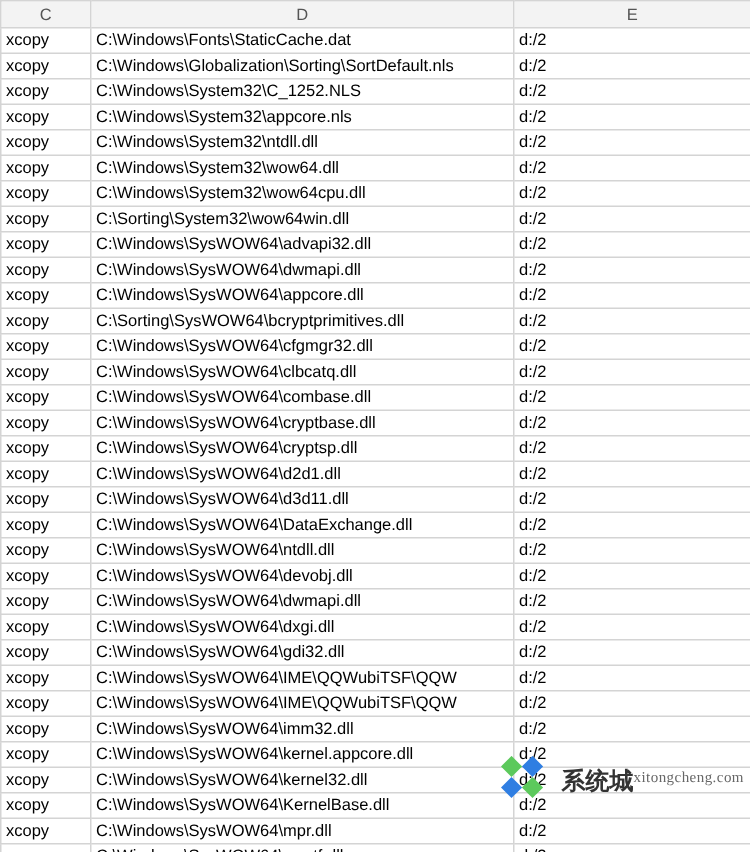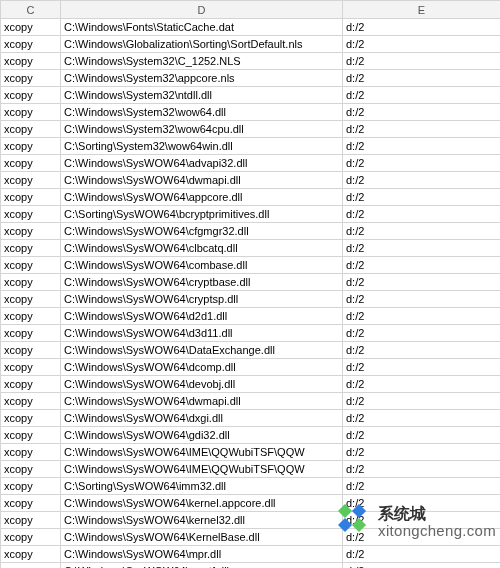--- a/index.html
+++ b/index.html
@@ -47,23 +47,23 @@
     display: flex;
     align-items: center;
     gap: 4px;
     z-index: 20;
   }
   .wm-logo {
     width: 36px; height: 36px;
     position: relative;
   }
   .wm-logo svg { width: 100%; height: 100%; }
-  .wm-txt { display: flex; flex-direction: column; line-height: 1.1; }
+  .wm-txt { display: flex; line-height: 1.1; }
   .wm-top { font-size: 16px; color: #333; font-weight: 600; }
-  .wm-sub { font-size: 15px; color: #666; letter-spacing: 0.3px; }
+  .wm-sub { font-size: 10px; color: #666; letter-spacing: 0.3px; font-family: Liberation Serif, serif; }
 </style>
 </head>
 <body>
 
 <table>
   <colgroup>
     <col class="c-col">
       <col class="d-col">
       <col class="e-col">
   </colgroup>
@@ -170,21 +170,21 @@
         <td>C:\Windows\SysWOW64\d3d11.dll</td>
         <td>d:/2</td>
       </tr>
       <tr>
         <td>xcopy</td>
         <td>C:\Windows\SysWOW64\DataExchange.dll</td>
         <td>d:/2</td>
       </tr>
       <tr>
         <td>xcopy</td>
-        <td>C:\Windows\SysWOW64\dcomp.dll</td>
+        <td>C:\Windows\SysWOW64\ntdll.dll</td>
         <td>d:/2</td>
       </tr>
       <tr>
         <td>xcopy</td>
         <td>C:\Windows\SysWOW64\devobj.dll</td>
         <td>d:/2</td>
       </tr>
       <tr>
         <td>xcopy</td>
         <td>C:\Windows\SysWOW64\dwmapi.dll</td>
@@ -205,21 +205,21 @@
         <td>C:\Windows\SysWOW64\IME\QQWubiTSF\QQW</td>
         <td>d:/2</td>
       </tr>
       <tr>
         <td>xcopy</td>
         <td>C:\Windows\SysWOW64\IME\QQWubiTSF\QQW</td>
         <td>d:/2</td>
       </tr>
       <tr>
         <td>xcopy</td>
-        <td>C:\Sorting\SysWOW64\imm32.dll</td>
+        <td>C:\Windows\SysWOW64\imm32.dll</td>
         <td>d:/2</td>
       </tr>
       <tr>
         <td>xcopy</td>
         <td>C:\Windows\SysWOW64\kernel.appcore.dll</td>
         <td>d:/2</td>
       </tr>
       <tr>
         <td>xcopy</td>
         <td>C:\Windows\SysWOW64\kernel32.dll</td>

